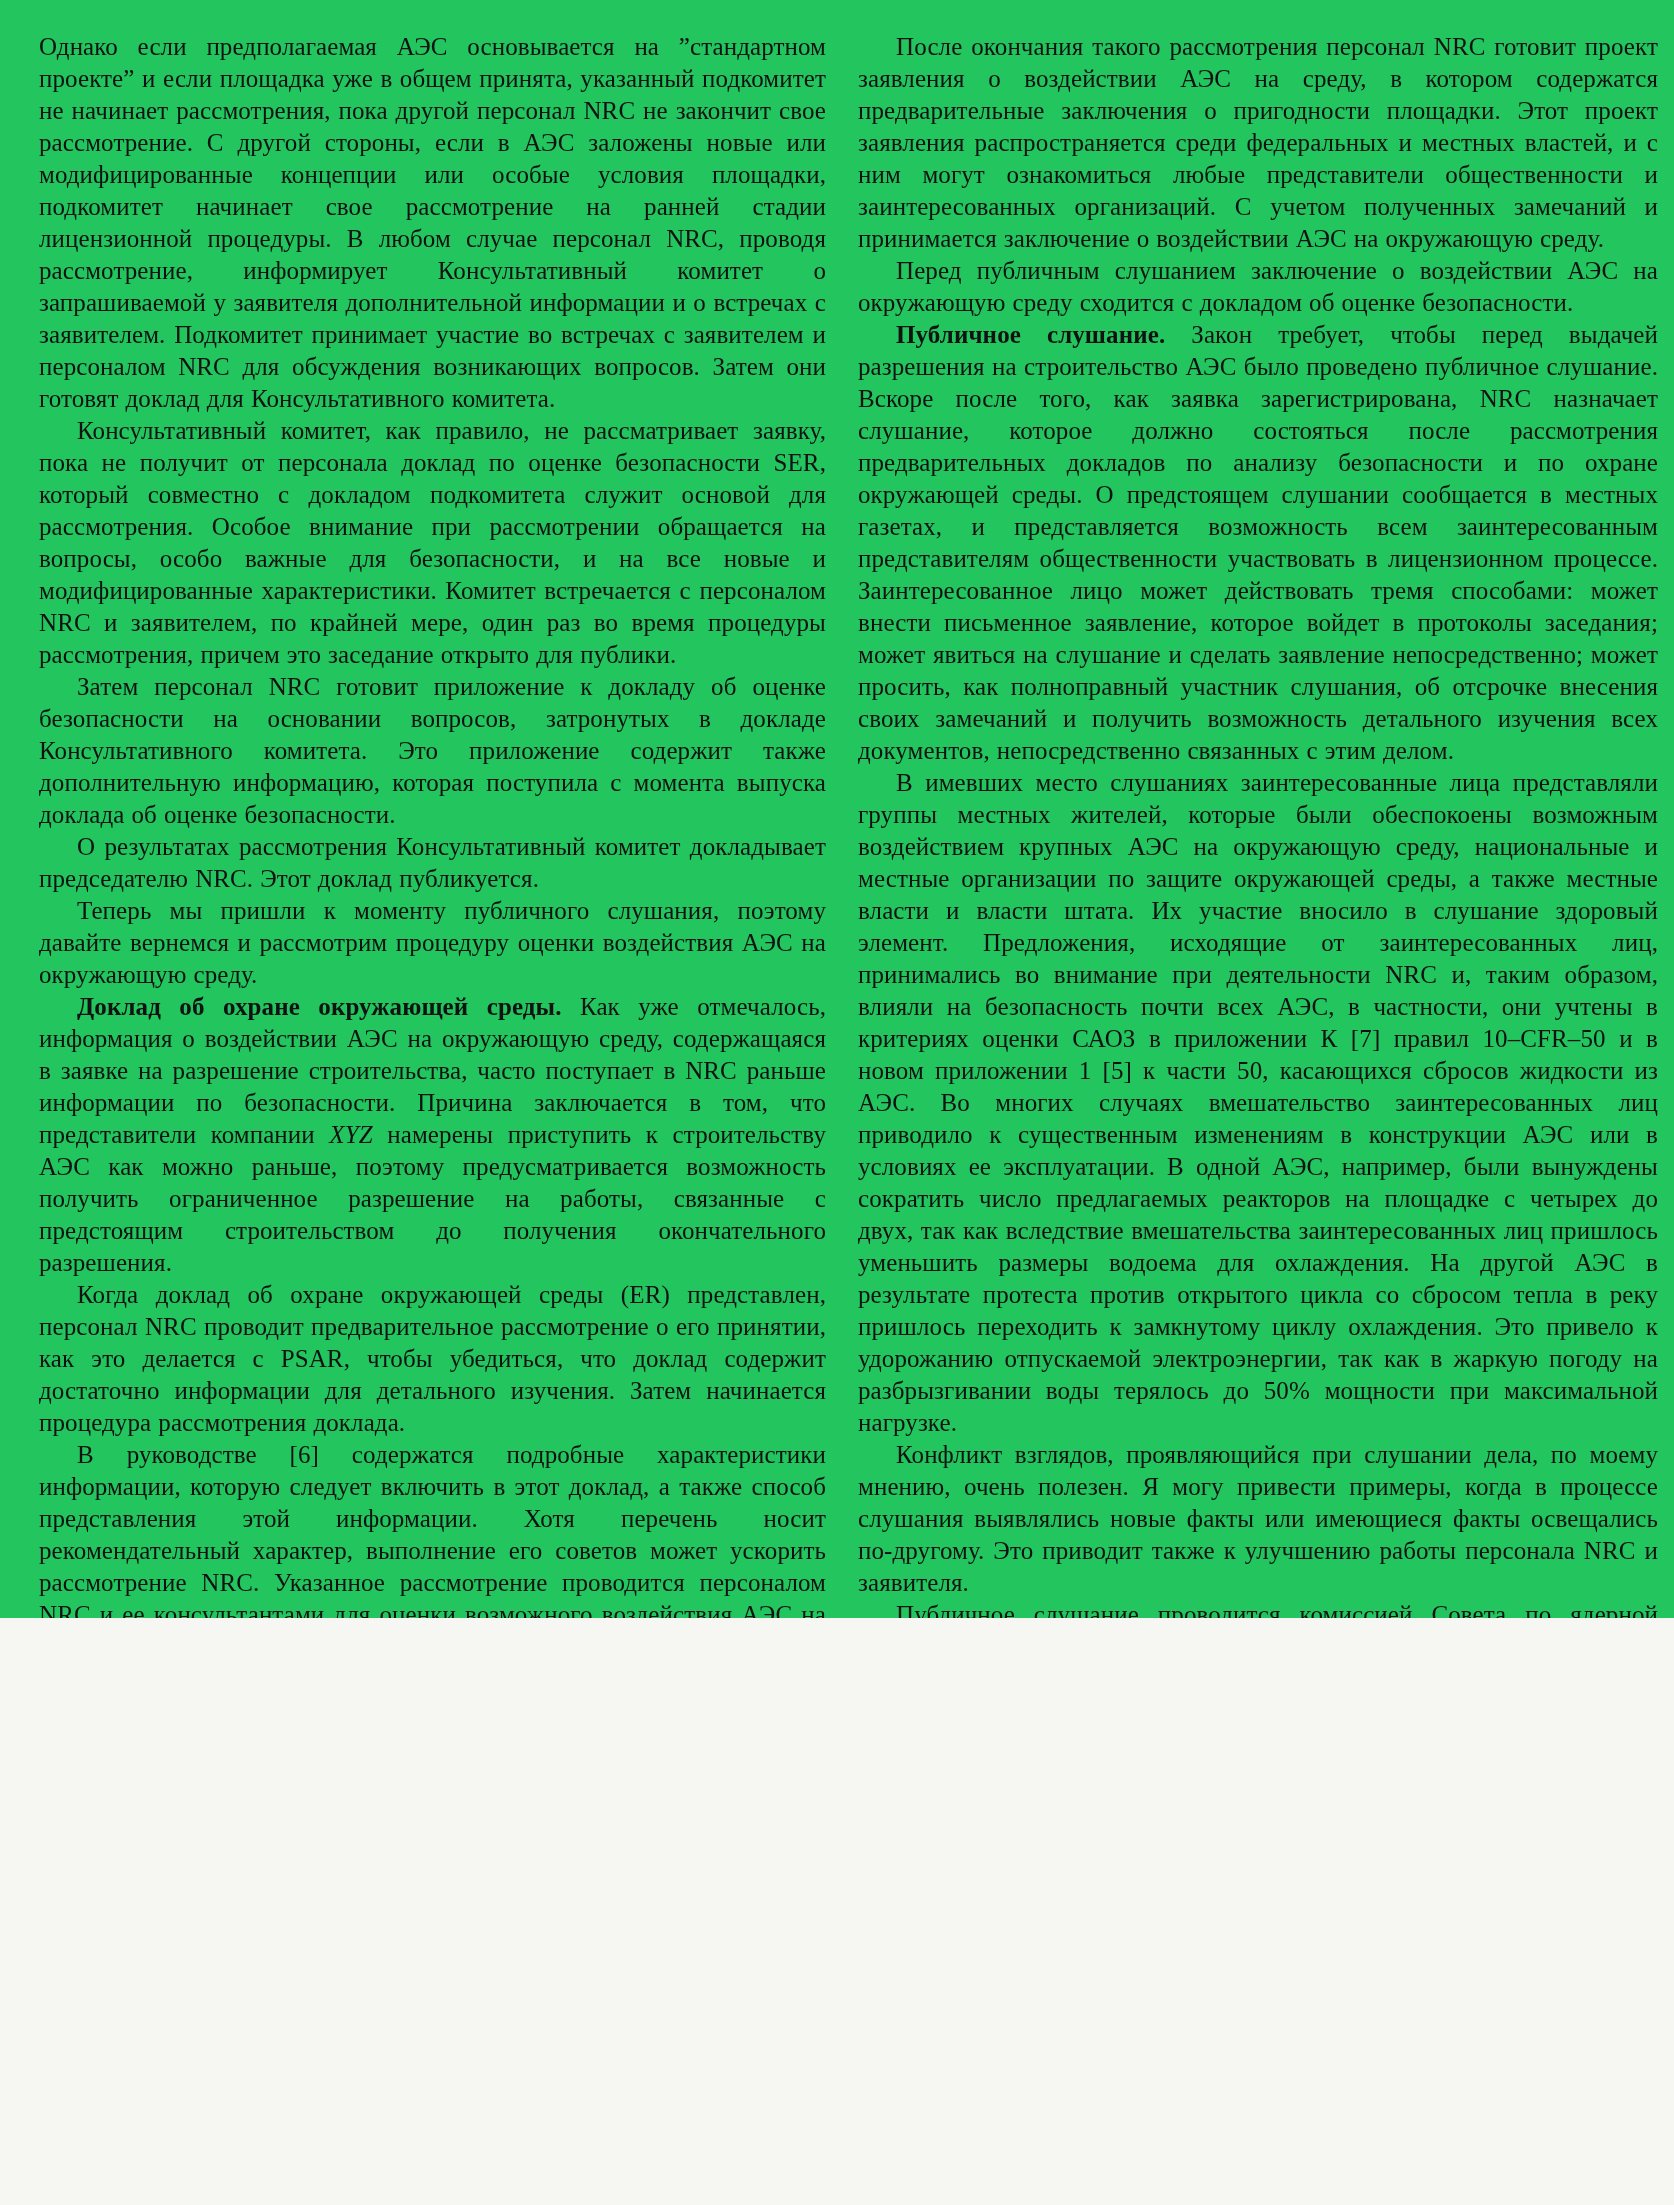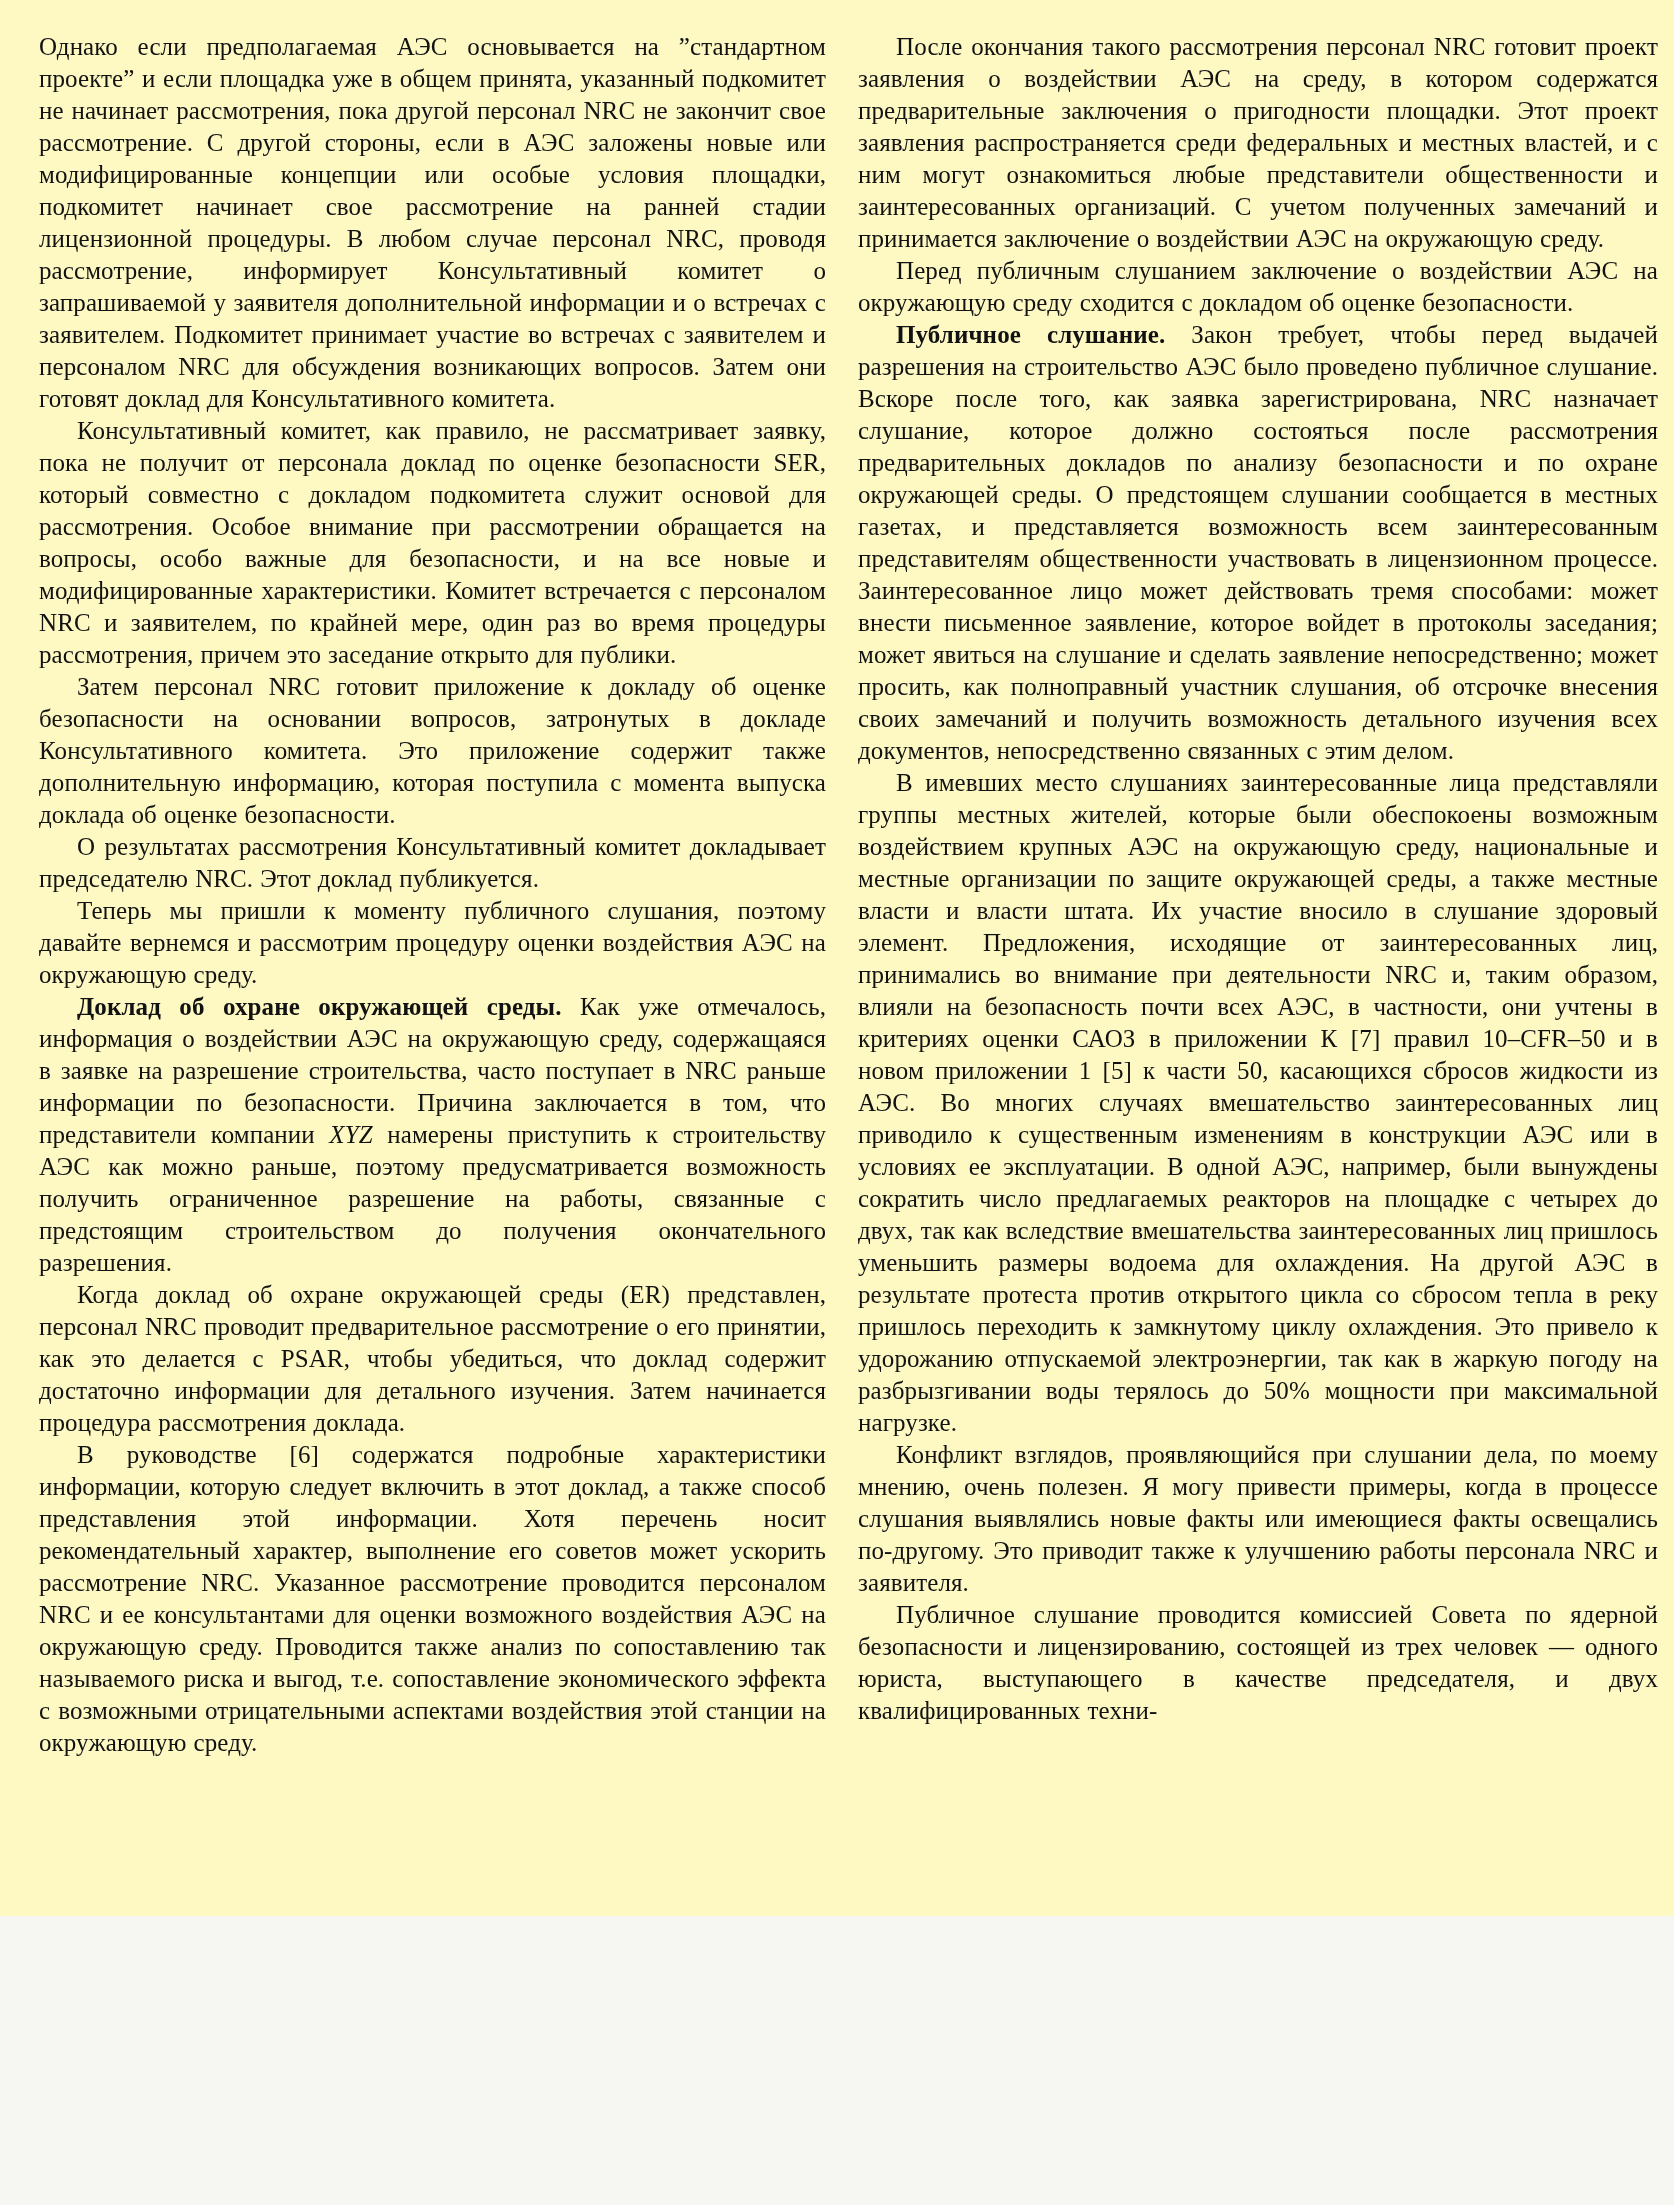--- a/index.html
+++ b/index.html
@@ -9,22 +9,22 @@
   body {
     width: 1675px;
     height: 2205px;
     background: #f6f6f3;
     font-family: "Liberation Serif", serif;
     color: #121212;
   }
   .page {
     position: relative;
     width: 1675px;
-    height: 1916px;
-    background: #fef9c3;
+    height: 1618px;
+    background: #22c55e;
     overflow: hidden;
   }
   .column {
     position: absolute;
     top: 31px;
     text-align: justify;
     font-size: 25px;
     line-height: 32px;
     letter-spacing: 0.1px;
     word-spacing: 0.7px;

